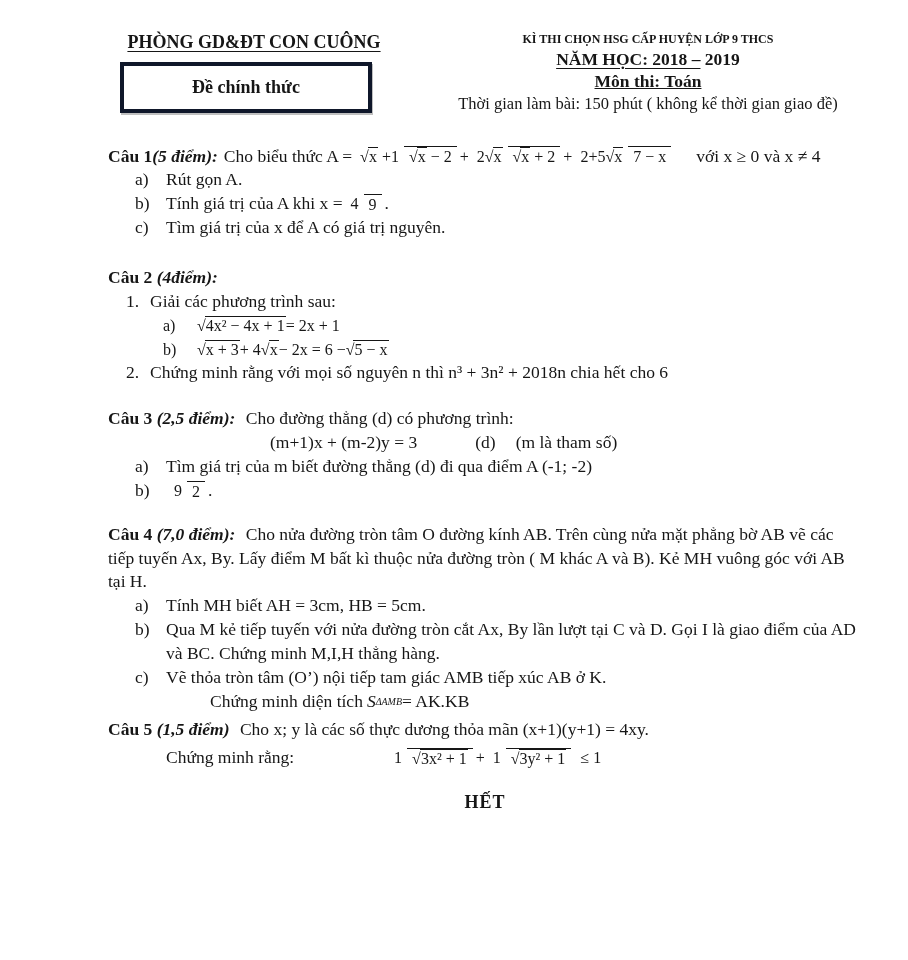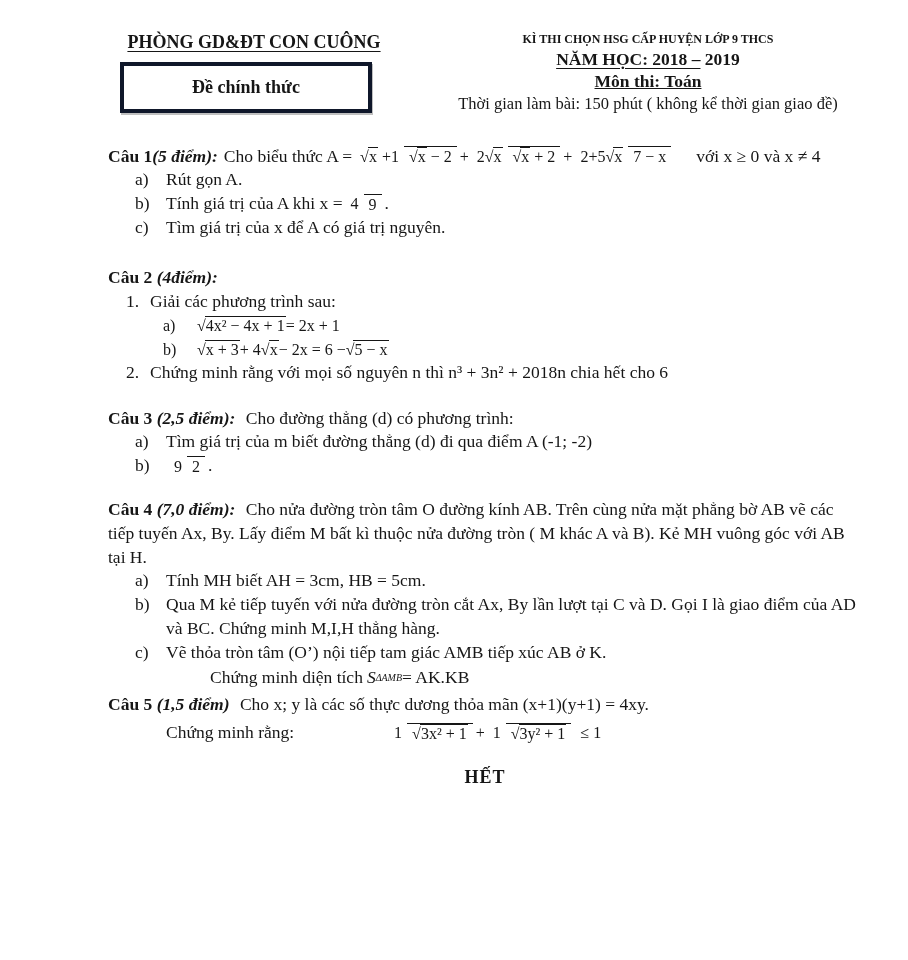--- a/index.html
+++ b/index.html
@@ -151,20 +151,25 @@
         <span class="marker">2.</span>
         <span class="itext">Chứng minh rằng với mọi số nguyên n thì n³ + 3n² + 2018n chia hết cho 6</span>
       </div>
     </div>
 
     <div class="q3-block">
       <div>
         <span class="q-name">Câu 3</span><span class="q-points"> (2,5 điểm):</span>
         <span class="q-intro">Cho đường thẳng (d) có phương trình:</span>
       </div>
+      <div class="q3-eq">
+        <span>(m+1)x + (m-2)y = 3</span>
+        <span class="dlab">(d)</span>
+        <span class="note">(m là tham số)</span>
+      </div>
       <div class="item">
         <span class="marker">a)</span>
         <span class="itext">Tìm giá trị của m biết đường thẳng (d) đi qua điểm A (-1; -2)</span>
       </div>
       <div class="item b-row">
         <span class="marker">b)</span>
         <span class="frac">
           <span class="num">9</span>
           <span class="den">2</span>
         </span>

